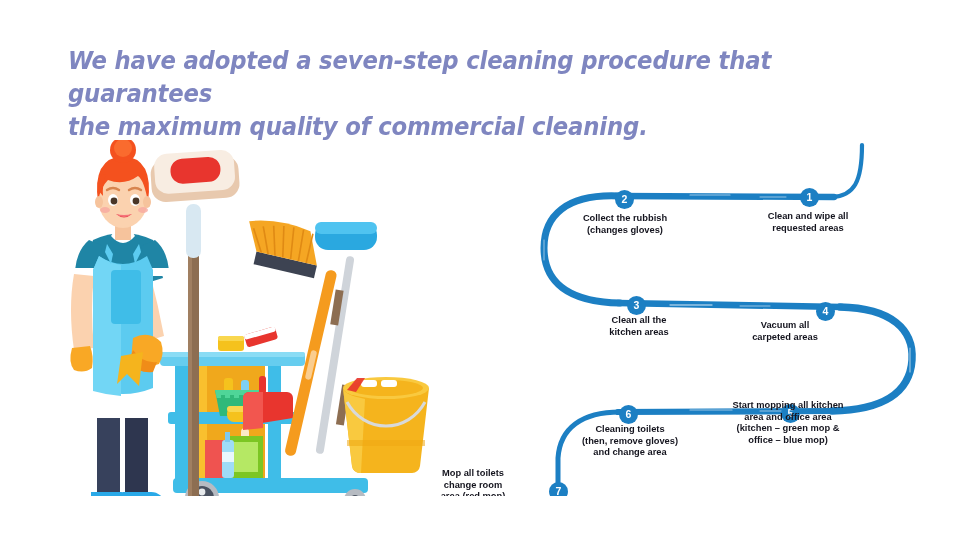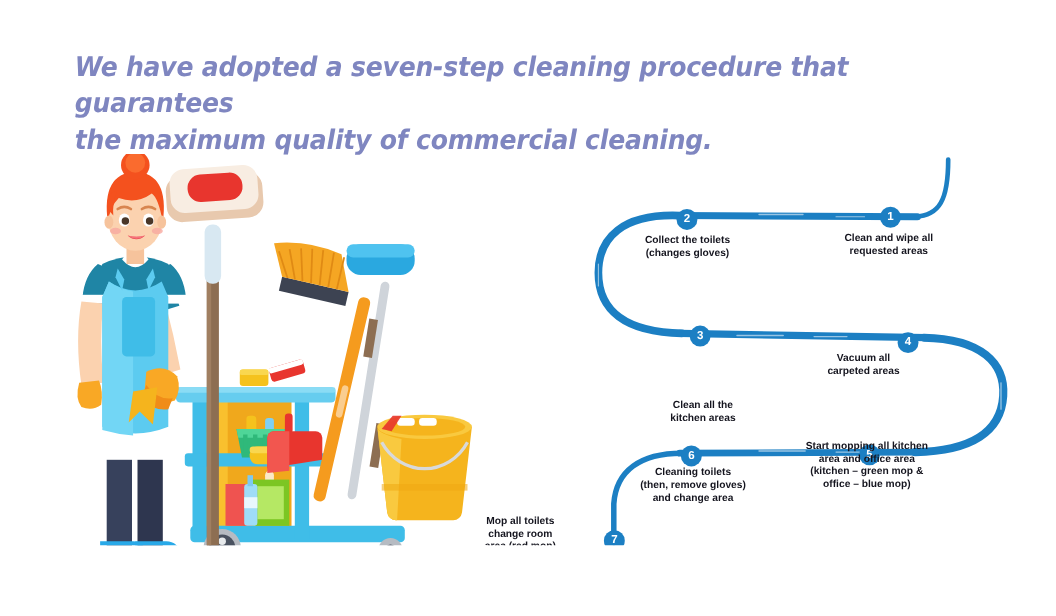--- a/index.html
+++ b/index.html
@@ -310,25 +310,25 @@
     </g>
   </svg>
 
   <div>
 
     <div class="step-badge" style="left:800px; top:188px;">1</div>
     <div class="step-label" style="left:723px; top:211px;">Clean and wipe all
 requested areas</div>
 
     <div class="step-badge" style="left:615px; top:190px;">2</div>
-    <div class="step-label" style="left:540px; top:213px;">Collect the toilets
+    <div class="step-label" style="left:540px; top:213px;">Collect the rubbish
 (changes gloves)</div>
 
     <div class="step-badge" style="left:627px; top:296px;">3</div>
-    <div class="step-label" style="left:554px; top:315px;margin-top:48px;">Clean all the
+    <div class="step-label" style="left:554px; top:315px;">Clean all the
 kitchen areas</div>
 
     <div class="step-badge" style="left:816px; top:302px;">4</div>
     <div class="step-label" style="left:700px; top:320px;">Vacuum all
 carpeted areas</div>
 
     <div class="step-badge" style="left:781px; top:404px;">5</div>
     <div class="step-label" style="left:703px; top:400px;">Start mopping all kitchen
 area and office area
 (kitchen – green mop &amp;

